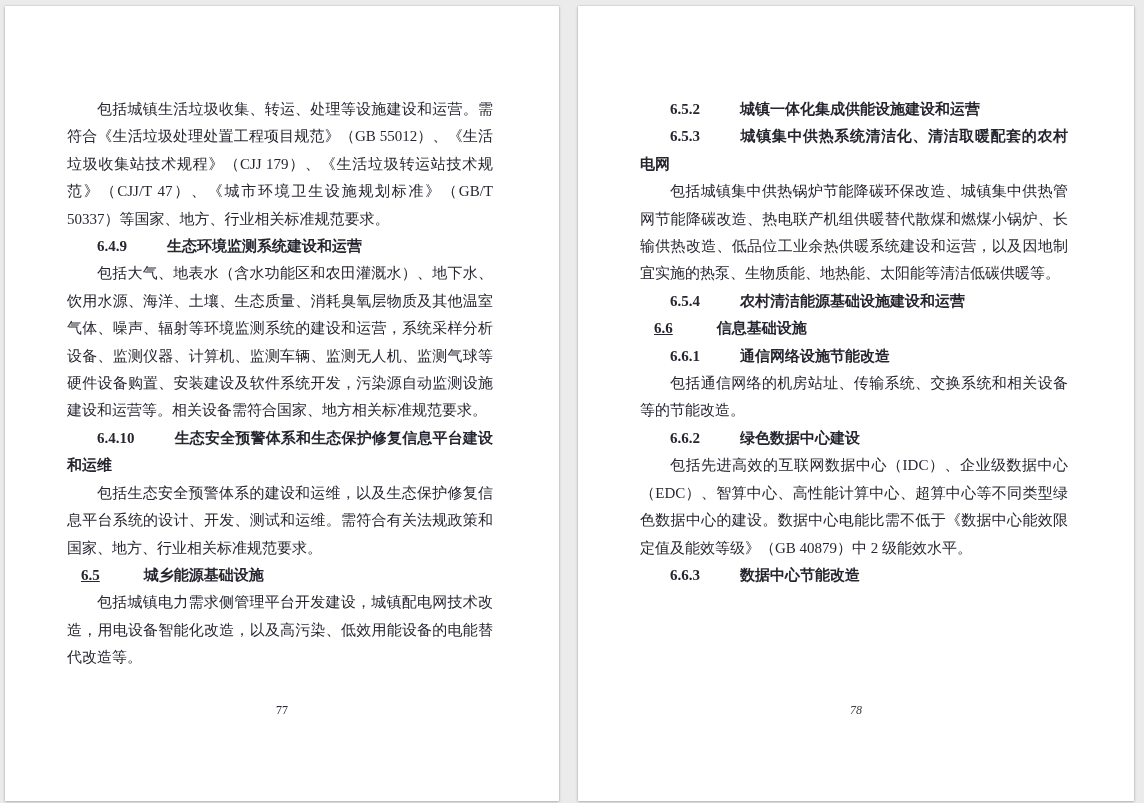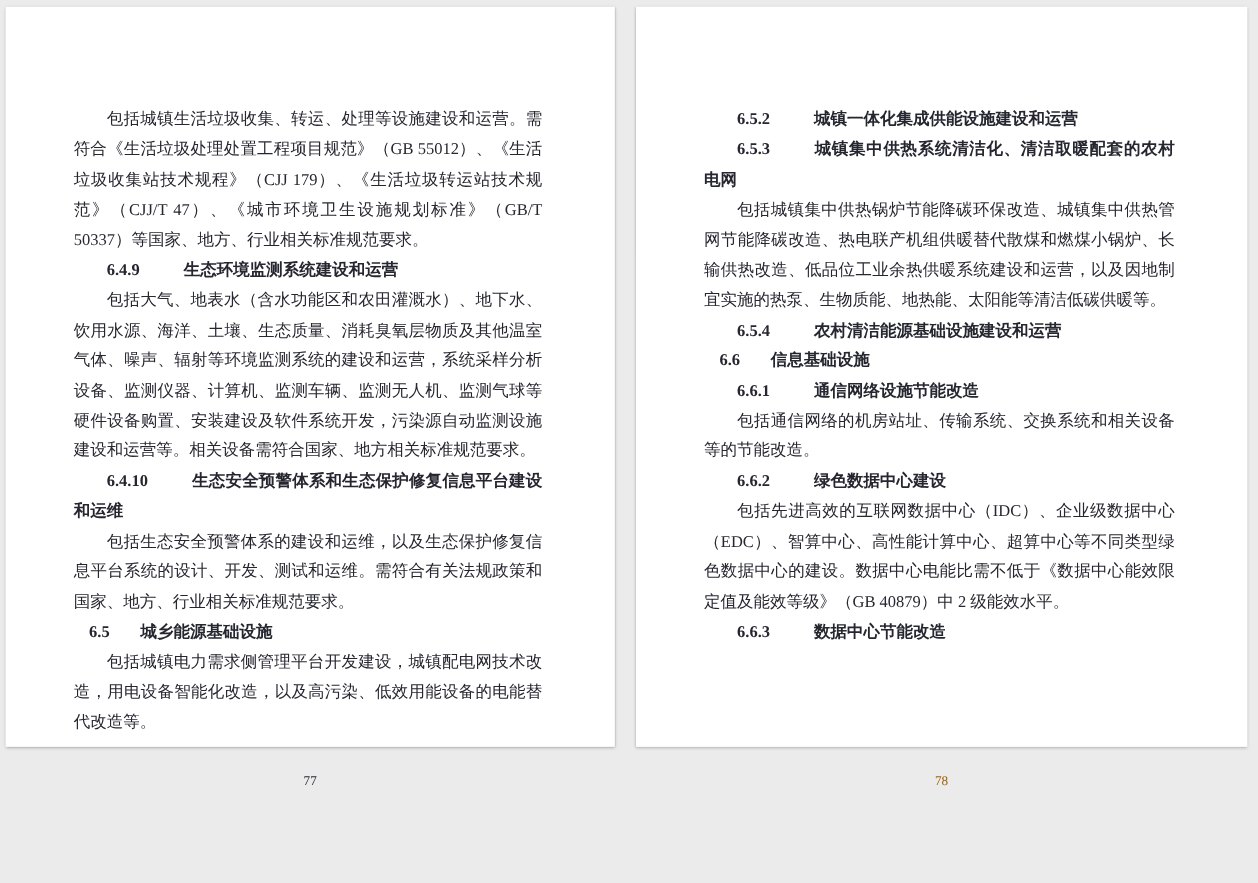--- a/index.html
+++ b/index.html
@@ -12,42 +12,42 @@
     font-family: "Liberation Serif", "DejaVu Serif", serif;
   }
   .viewport {
     position: relative;
     width: 1144px;
     height: 803px;
   }
   .page {
     position: absolute;
     top: 6px;
-    height: 673px;
+    height: 795px;
     background: #ffffff;
     box-shadow: 0 1px 3px rgba(0,0,0,0.22), 0 0 1px rgba(0,0,0,0.25);
   }
   .page.left  { left: 5px;   width: 554px; }
   .page.right { left: 578px; width: 556px; }
   .page-body {
     position: absolute;
     top: 90px;
     left: 62px;
     right: 66px;
     color: #262630;
     font-size: 15px;
     line-height: 27.4px;
     text-align: justify;
   }
   .page-body p { margin: 0; padding: 0; }
   .para { text-indent: 30px; }
   .h3   { font-weight: bold; text-indent: 30px; }
   .h2   { font-weight: bold; text-indent: 14px; }
   .h3 .num { margin-right: 40px; }
-  .h2 .num { margin-right: 28px; }
+  .h2 .num { margin-right: 44px; text-decoration: underline; }
   .page-number {
     position: absolute;
     top: 697px;
     left: 0;
     width: 100%;
     text-align: center;
     color: #262630;
     font-size: 12px;
   }
 </style>
@@ -73,15 +73,15 @@
         <p class="h3"><span class="num">6.5.3</span><span class="title">城镇集中供热系统清洁化、清洁取暖配套的农村电网</span></p>
         <p class="para">包括城镇集中供热锅炉节能降碳环保改造、城镇集中供热管网节能降碳改造、热电联产机组供暖替代散煤和燃煤小锅炉、长输供热改造、低品位工业余热供暖系统建设和运营，以及因地制宜实施的热泵、生物质能、地热能、太阳能等清洁低碳供暖等。</p>
         <p class="h3"><span class="num">6.5.4</span><span class="title">农村清洁能源基础设施建设和运营</span></p>
         <p class="h2"><span class="num">6.6</span><span class="title">信息基础设施</span></p>
         <p class="h3"><span class="num">6.6.1</span><span class="title">通信网络设施节能改造</span></p>
         <p class="para">包括通信网络的机房站址、传输系统、交换系统和相关设备等的节能改造。</p>
         <p class="h3"><span class="num">6.6.2</span><span class="title">绿色数据中心建设</span></p>
         <p class="para">包括先进高效的互联网数据中心（IDC）、企业级数据中心（EDC）、智算中心、高性能计算中心、超算中心等不同类型绿色数据中心的建设。数据中心电能比需不低于《数据中心能效限定值及能效等级》（GB 40879）中 2 级能效水平。</p>
         <p class="h3"><span class="num">6.6.3</span><span class="title">数据中心节能改造</span></p>
       </div>
-    <div class="page-number" style="color: #a16207;">78</div>
+    <div class="page-number" style="color: #404040; font-style: italic;">78</div>
   </div>
 </div>
 
 </body></html>

